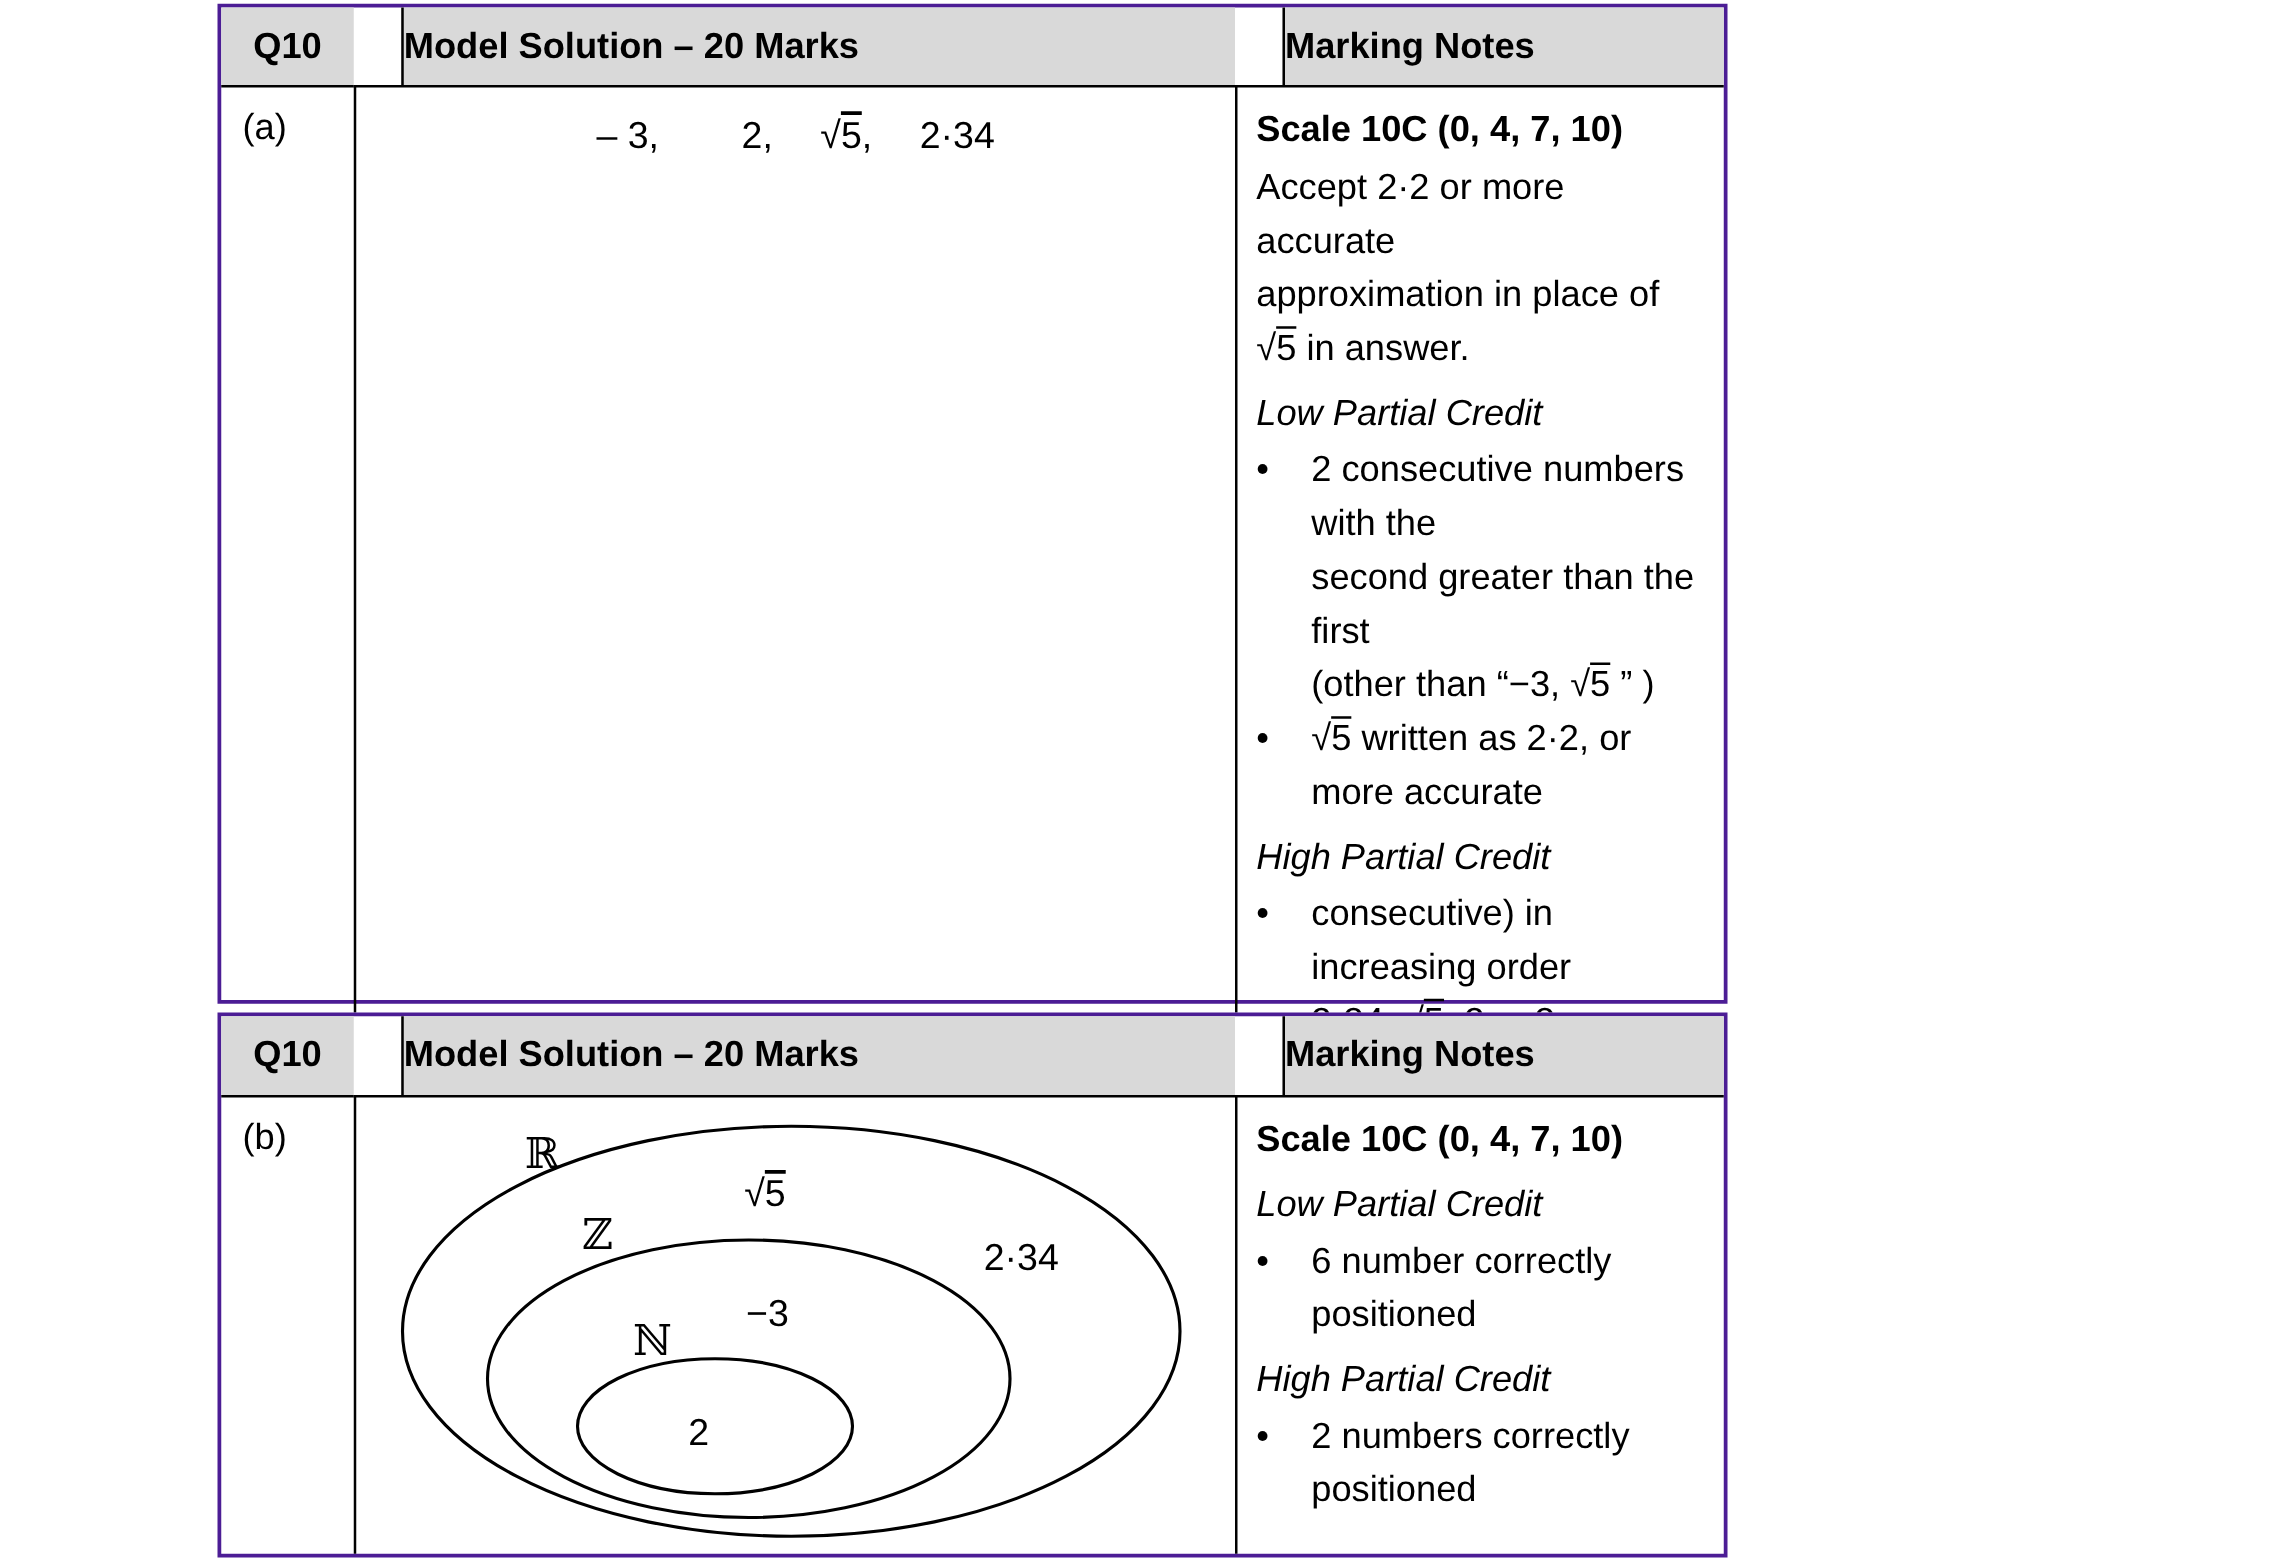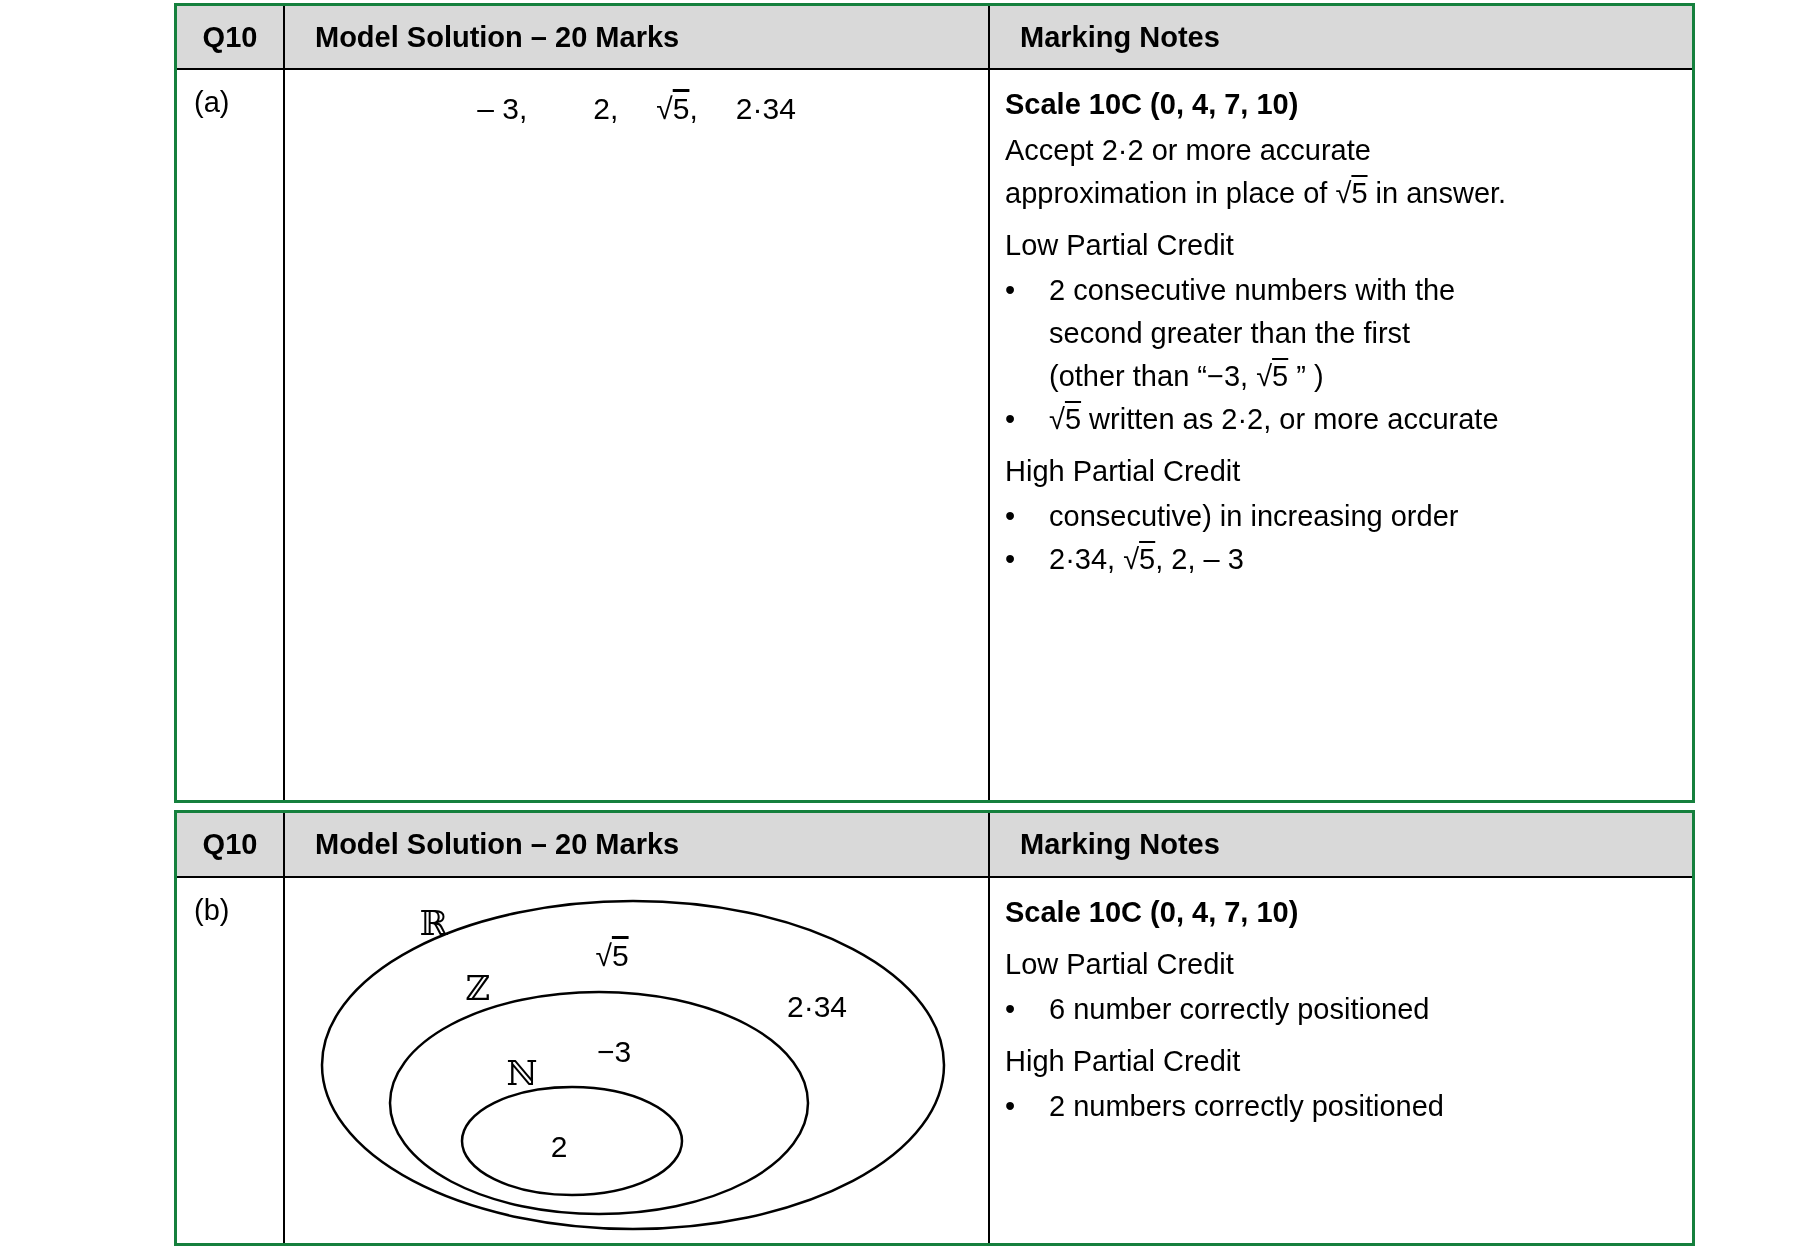--- a/index.html
+++ b/index.html
@@ -12,43 +12,43 @@
   #page {
     position: relative;
     width: 1818px;
     height: 1252px;
     background: #ffffff;
     overflow: hidden;
   }
   .tbl {
     position: absolute;
     left: 174px;
-    width: 1521px;
+    width: 1208px;
     box-sizing: border-box;
-    border: 3px solid #15803d;
+    border: 3px solid #4c1d95;
     display: grid;
     grid-template-columns: 106px 705px 1fr;
     background: #fff;
   }
   #table-a { top: 3px;  height: 800px; grid-template-rows: 62px 1fr; }
   #table-b { top: 810px; height: 436px; grid-template-rows: 63px 1fr; }
 
   .cell { box-sizing: border-box; position: relative; }
   .c2, .c3 { border-left: 2px solid #000; }
   .bodyrow { border-top: 2px solid #000; }
 
   .head {
     background: #d9d9d9;
     display: flex;
     align-items: center;
     font-weight: 700;
     font-size: 29px;
   }
   .head.qhead { justify-content: center; }
-  .head.pad { padding-left: 30px; }
+  .head.pad { padding-left: 0; margin-left: 38px; }
 
   .qcell {
     font-size: 29px;
     padding: 16px 0 0 17px;
   }
 
   .solcell { overflow: hidden; }
   .sol-line {
     display: flex;
     justify-content: center;
@@ -59,21 +59,21 @@
   }
   .sol-line .tok:nth-child(2) { margin-left: 28px; }
 
   .notes {
     padding: 13px 12px 0 15px;
     font-size: 29px;
     line-height: 43px;
   }
   .para { margin: 0; }
   .p-bold   { font-weight: 700; margin-bottom: 3px; }
-  .p-italic { margin-top: 9px; margin-bottom: 2px; }
+  .p-italic { font-style: italic; margin-top: 9px; margin-bottom: 2px; }
   .p-bullet { display: flex; }
   .bmark { flex: 0 0 44px; width: 44px; }
   .blines { flex: 1; }
 
   .ol { text-decoration: overline; }
 
   .venn-wrap { position: absolute; inset: 0; }
   .venn-svg { position: absolute; left: 0; top: 0; }
   .vlab {
     position: absolute;

